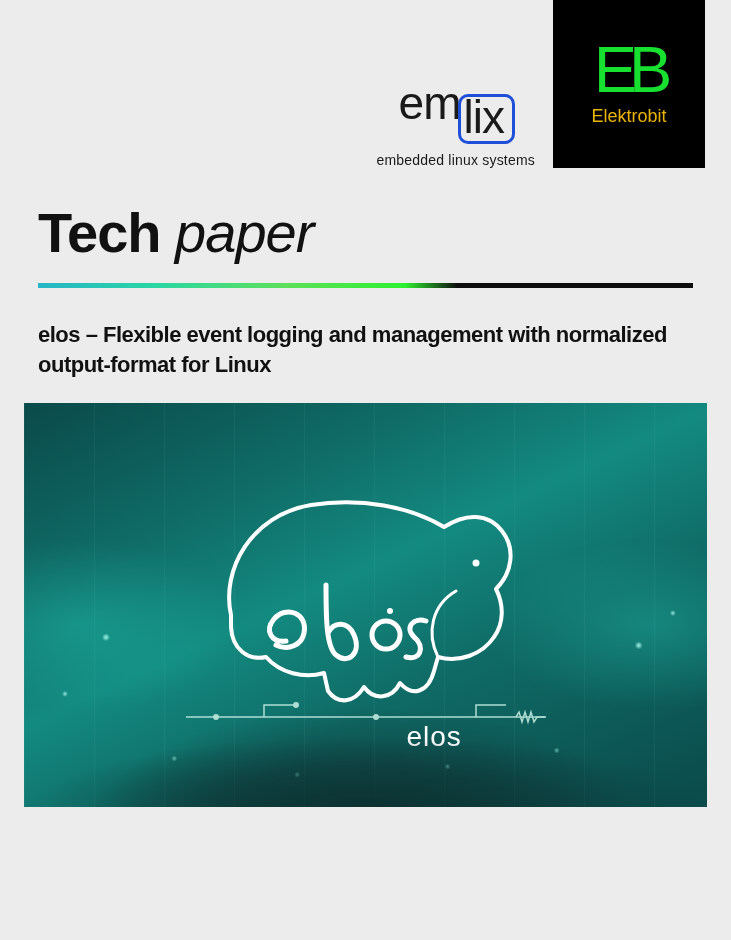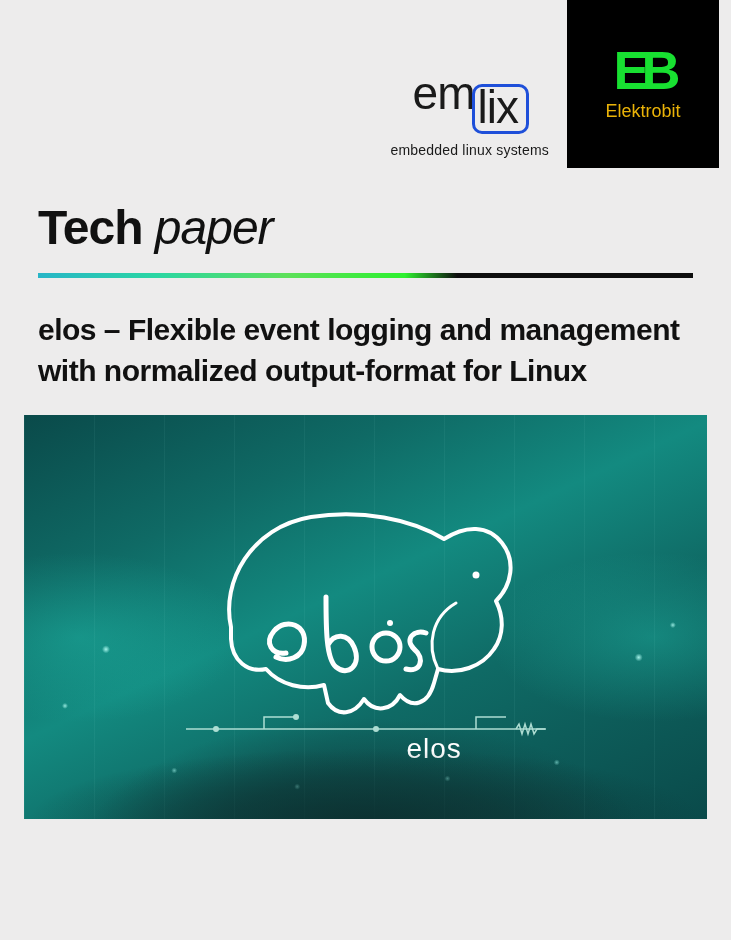--- a/index.html
+++ b/index.html
@@ -7,23 +7,23 @@
       width: 731px;
       height: 940px;
       background: #edecec;
       font-family: Arial, Helvetica, sans-serif;
       position: relative;
     }
 
     .header-row {
       display: flex;
       justify-content: flex-end;
-      align-items: center;
+      align-items: flex-end;
       gap: 18px;
-      padding-right: 12px;
+      padding-right: 26px;
     }
 
     .emlix-logo {
       margin-top: 56px;
       display: flex;
       flex-direction: column;
       align-items: center;
     }
     .emlix-wordmark {
       display: flex;
@@ -59,54 +59,54 @@
       width: 152px;
       height: 168px;
       display: flex;
       flex-direction: column;
       align-items: center;
       justify-content: center;
       gap: 6px;
     }
     .eb-mark {
       color: #18e031;
-      font-size: 54px;
-      font-weight: 700;
+      font-size: 65px;
+      font-weight: 400;
       letter-spacing: -8px;
       line-height: 0.9;
       font-family: Arial, sans-serif;
     }
     .eb-name {
       color: #eab308;
       font-size: 18px;
       font-weight: 400;
     }
 
     .title-block {
       margin: 32px 0 0 38px;
     }
     .title-line {
-      font-size: 48px;
+      font-size: 56px;
       color: #111;
       letter-spacing: -1px;
     }
     .title-bold { font-weight: 800; }
     .title-light { font-weight: 300; font-style: italic; }
 
     .divider {
       margin: 18px 38px 0 38px;
       height: 5px;
       background: linear-gradient(90deg,
         #27b5c7 0%, #2ad6a3 18%, #5de05a 38%,
         #2df02f 56%, #0e0e0e 64%, #0e0e0e 100%);
     }
 
     .subtitle {
       margin: 32px 38px 0 38px;
-      font-size: 30px;
+      font-size: 22px;
       font-weight: 800;
       color: #111;
       line-height: 1.35;
       letter-spacing: -0.5px;
     }
 
     .hero {
       margin: 24px 24px 0 24px;
       height: 404px;
       background:

